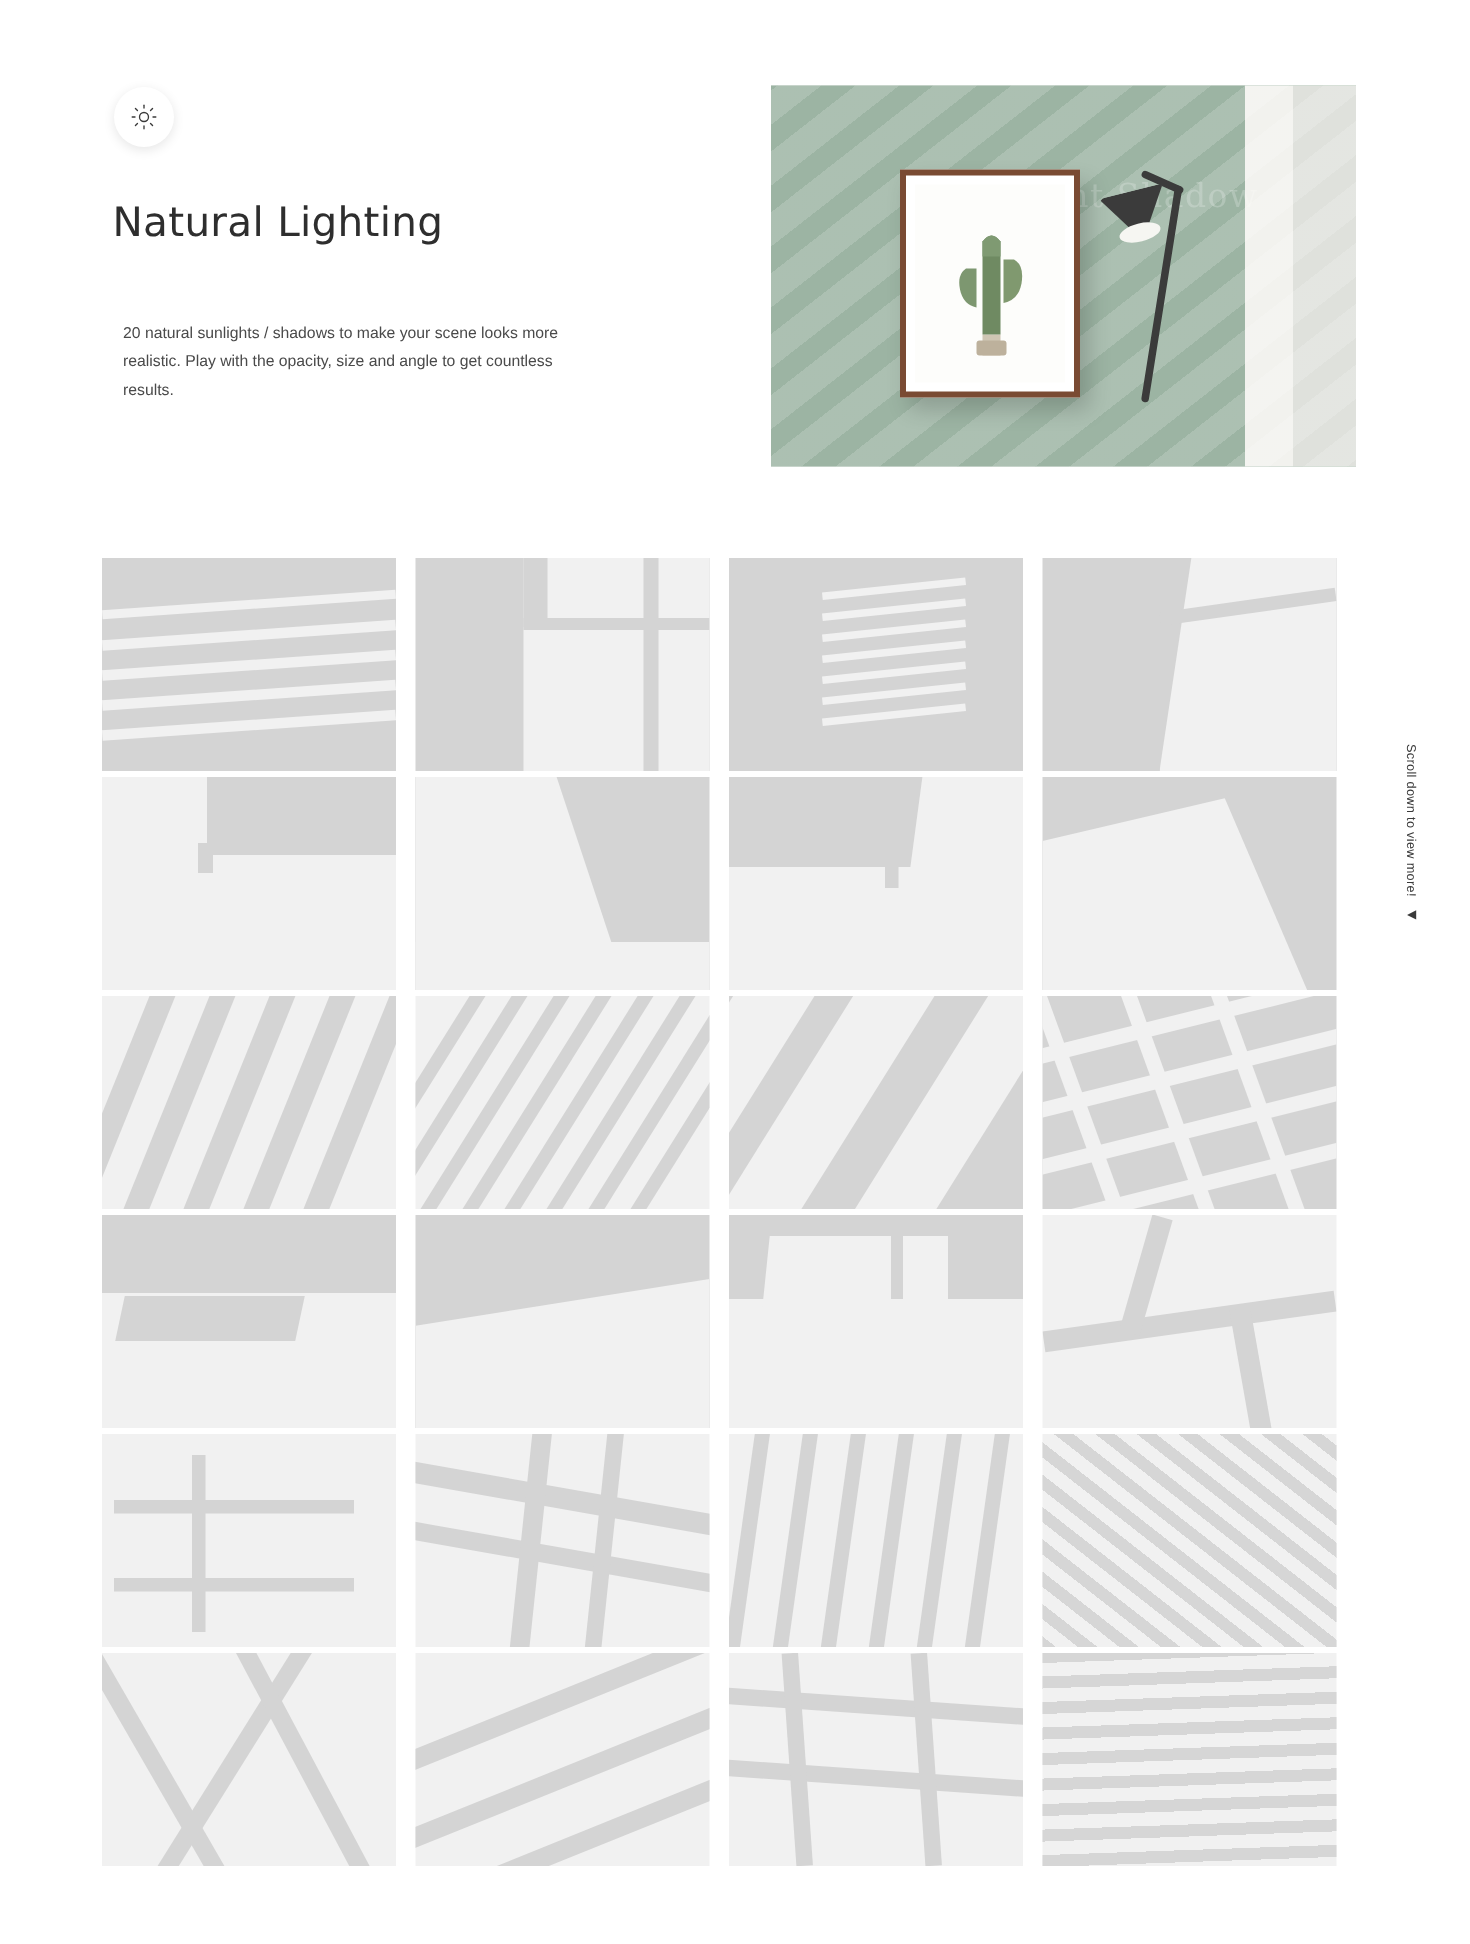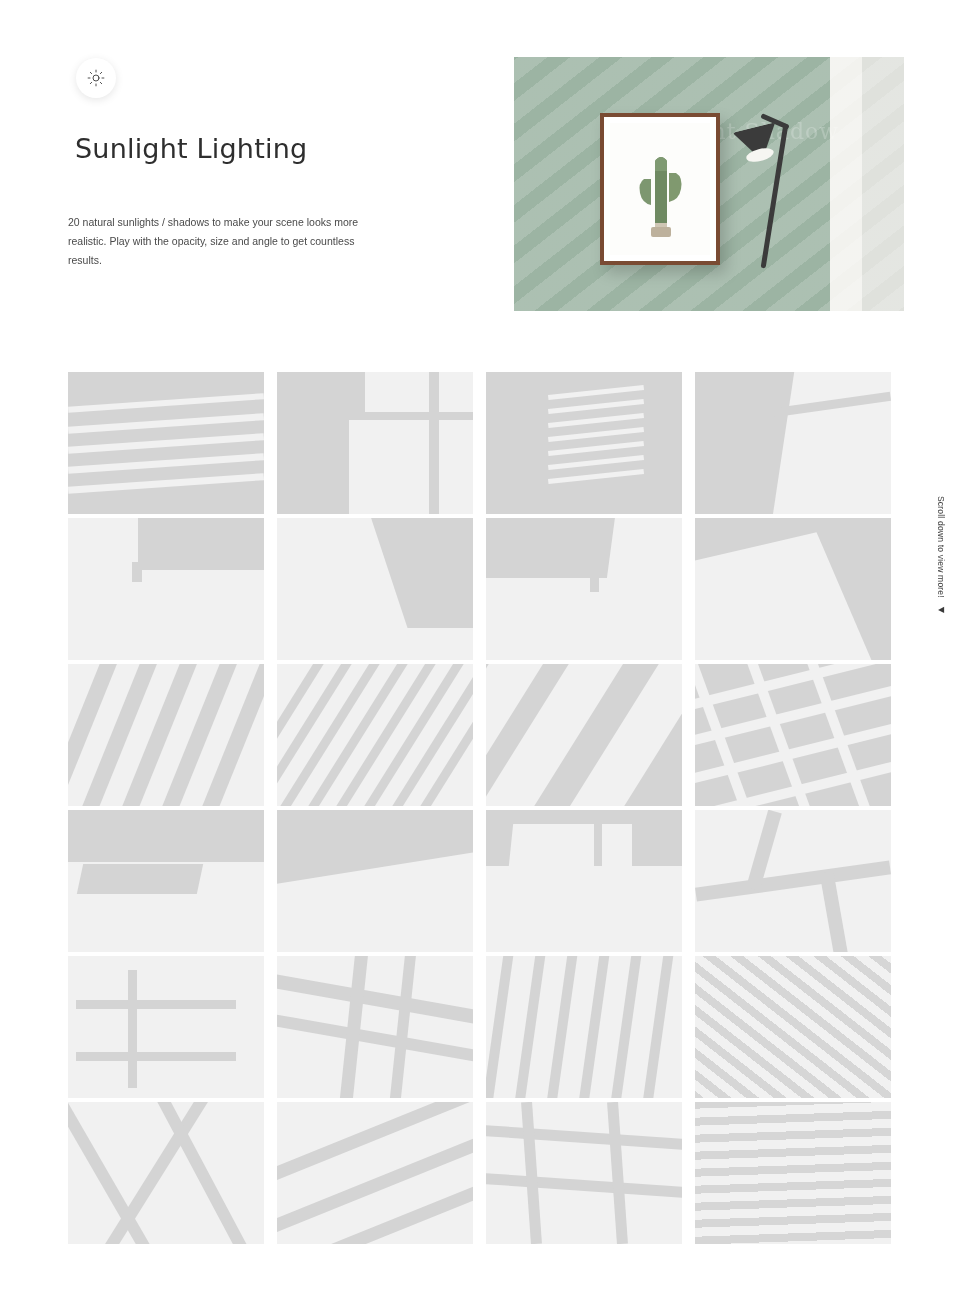--- a/index.html
+++ b/index.html
@@ -46,21 +46,21 @@
     font-weight: 400;
     line-height: 37px;
     letter-spacing: 0.2px;
     color: #2e2e2e;
     font-family: "DejaVu Sans", sans-serif;
   }
   .title .line { display: block; }
 
   .subtitle {
     position: absolute;
-    left: 68px;
+    left: 82px;
     top: 202px;
     width: 312px;
     font-size: 10.5px;
     line-height: 19px;
     color: #4a4a4a;
     font-family: "Liberation Sans", sans-serif;
   }
 
   
   .hero {
@@ -240,21 +240,21 @@
         <line x1="20" y1="12" x2="22.5" y2="12"></line>
         <line x1="4.4" y1="4.4" x2="6.2" y2="6.2"></line>
         <line x1="17.8" y1="17.8" x2="19.6" y2="19.6"></line>
         <line x1="4.4" y1="19.6" x2="6.2" y2="17.8"></line>
         <line x1="17.8" y1="6.2" x2="19.6" y2="4.4"></line>
       </svg>
     </span>
   </div>
 
   <h1 class="title">
-    <span class="line">Sunlight Lighting</span>
+    <span class="line">Natural Lighting</span>
   </h1>
 
   <p class="subtitle">20 natural sunlights / shadows to make your scene looks more realistic. Play with the opacity, size and angle to get countless results.</p>
 
   <div class="hero">
     <div class="hero-wall"></div>
     <div class="hero-wall-right"></div>
     <div class="hero-wall-far"></div>
     <div class="hero-text-ghost">Sunlight Shadow</div>
     <div class="hero-stripes"></div>

